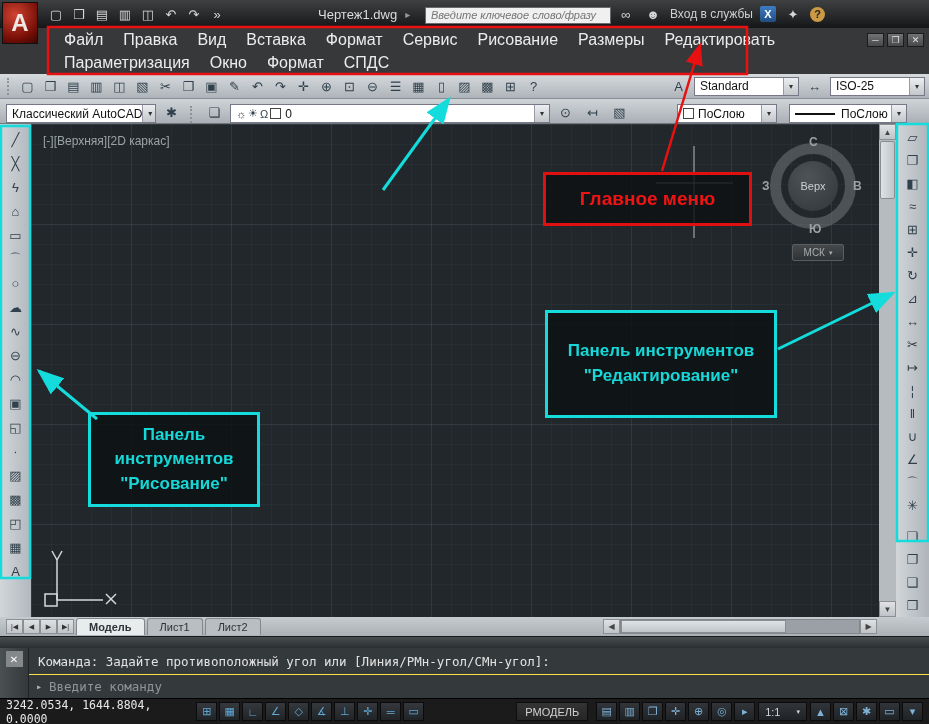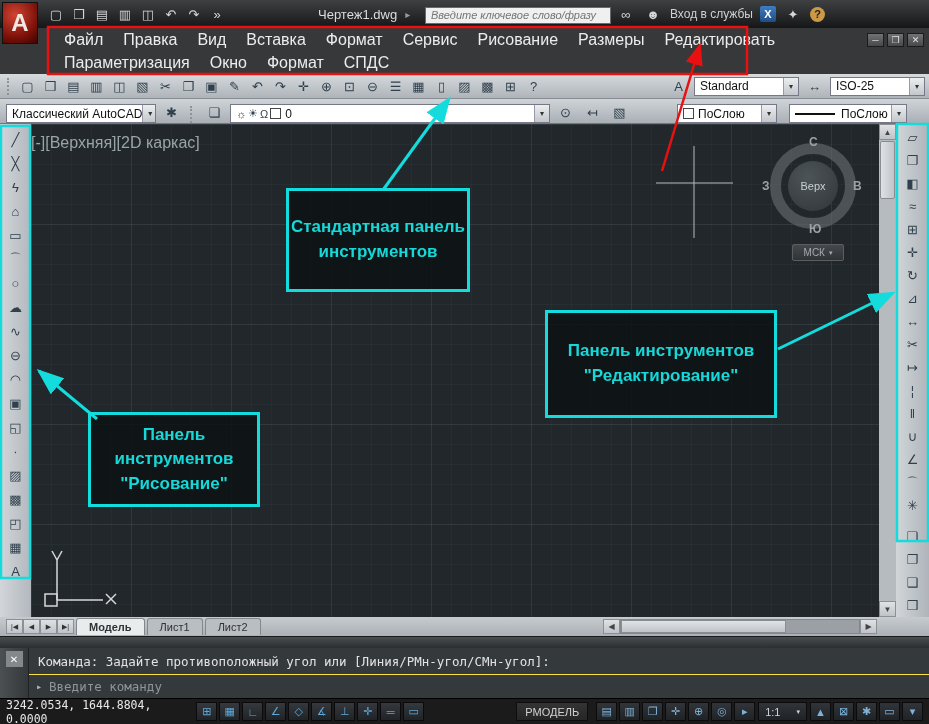--- a/index.html
+++ b/index.html
@@ -65,21 +65,21 @@
   .side-left{width:31px;background:linear-gradient(90deg,#d2d6d9,#b2b8be);
     display:flex;flex-direction:column;align-items:center;padding-top:3px}
   .side-left .t-icon{width:24px;height:24px;font-size:13px}
   .canvas{position:relative;flex:1;background:#21272a;
     background-image:
       linear-gradient(rgba(140,165,175,0.10) 1px,transparent 1px),
       linear-gradient(90deg,rgba(140,165,175,0.10) 1px,transparent 1px),
       linear-gradient(rgba(140,165,175,0.05) 1px,transparent 1px),
       linear-gradient(90deg,rgba(140,165,175,0.05) 1px,transparent 1px);
     background-size:100px 100px,100px 100px,20px 20px,20px 20px}
-  .vp-label{position:absolute;left:0;top:10px;font-size:16px;color:#9aa4a6}
+  .vp-label{position:absolute;left:12px;top:10px;font-size:12px;color:#9aa4a6}
   .viewcube{position:absolute;left:734px;top:14px;width:96px;height:96px}
   .vc-ring{position:absolute;left:5px;top:5px;width:86px;height:86px;border-radius:50%;
     border:11px solid rgba(105,112,117,0.6)}
   .vc-inner{position:absolute;left:23px;top:23px;width:50px;height:50px;border-radius:50%;
     background:radial-gradient(circle at 40% 32%,#4d5458,#303538);
     display:flex;align-items:center;justify-content:center;color:#cbd0d2;font-size:11px}
   .vc-l{position:absolute;color:#9ba1a4;font-size:12px;font-weight:bold}
   .vc-n{left:44px;top:-3px}.vc-s{left:44px;top:84px}.vc-w{left:-3px;top:41px}.vc-e{left:88px;top:41px}
   .wcs-btn{position:absolute;left:761px;top:120px;width:52px;height:17px;
     background:linear-gradient(#46494c,#303335);border:1px solid #5a5e61;border-radius:2px;
@@ -447,21 +447,21 @@
 
       <span class="sb-icon">▲</span>
           <span class="sb-icon">⊠</span>
           <span class="sb-icon">✱</span>
           <span class="sb-icon">▭</span>
           <span class="sb-icon">▾</span>
         </div>
     </div>
   </div>
 
-  <div class="callout co-std">Стандартная панель инструментов</div>
+  <div class="callout red co-menu">Главное меню</div>
   <div class="callout co-mod">Панель инструментов "Редактирование"</div>
   <div class="callout co-draw">Панель инструментов "Рисование"</div>
 
   <svg class="overlay" width="929" height="724">
     <defs>
       <marker id="ah-c" markerWidth="9" markerHeight="7" refX="8" refY="3.5" orient="auto">
         <path d="M0,0 L9,3.5 L0,7 Z" fill="#14dcdc"></path>
       </marker>
       <marker id="ah-r" markerWidth="9" markerHeight="7" refX="8" refY="3.5" orient="auto">
         <path d="M0,0 L9,3.5 L0,7 Z" fill="#e81010"></path>

